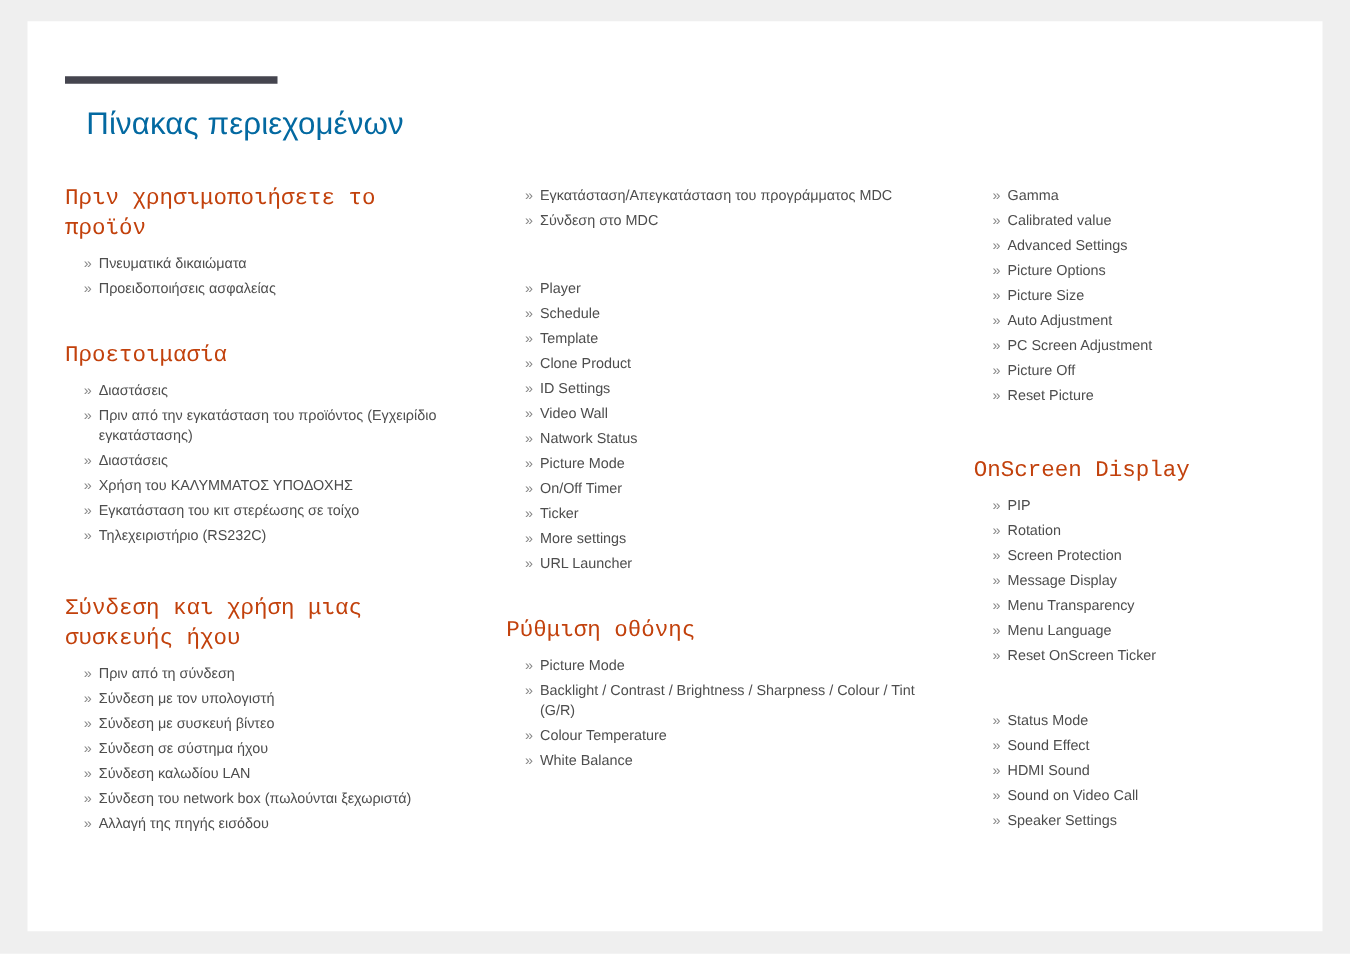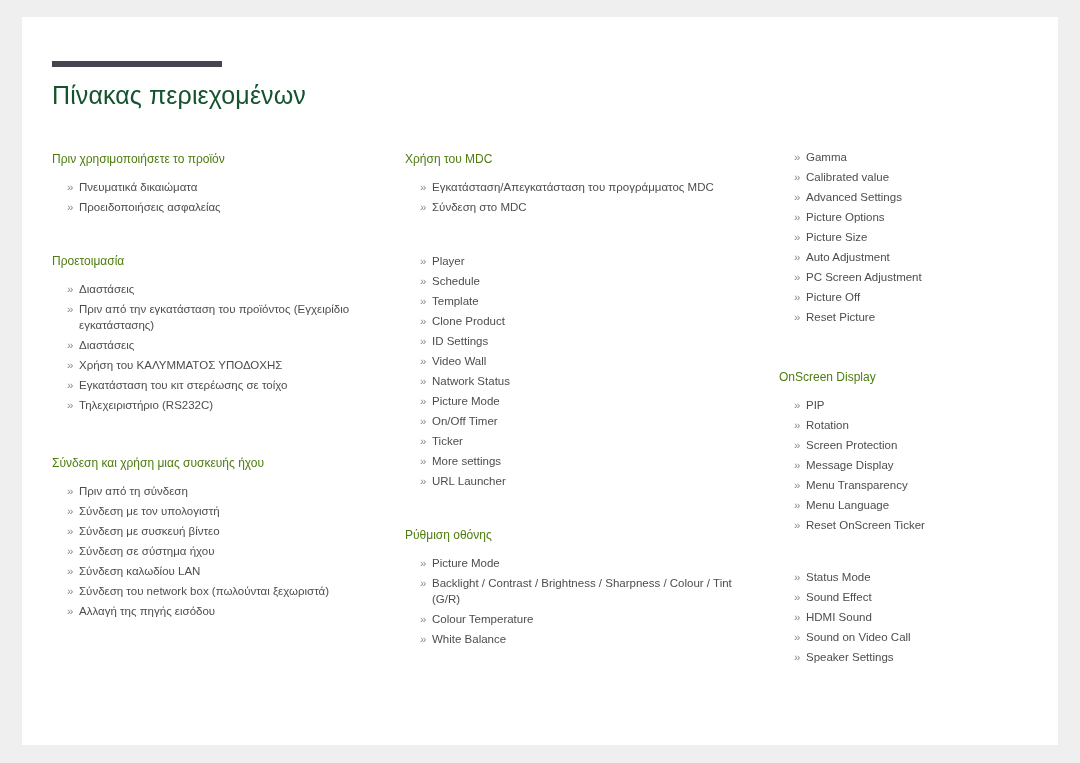--- a/index.html
+++ b/index.html
@@ -33,45 +33,46 @@
   }
   #title-rule {
     width: 170px;
     height: 6px;
     background: #45454f;
     margin-bottom: 13px;
   }
   #doc-title {
     font-size: 25px;
     line-height: 30px;
-    color: #14532d;
+    color: #0369a1;
     font-weight: 400;
     letter-spacing: 0.1px;
-    margin: 0;
+    margin: 17px;
     white-space: nowrap;
   }
 
   
   .column {
     position: absolute;
     top: 130px;
   }
   #col-left   { left: 30px;  width: 320px; }
   #col-mid    { left: 383px; width: 330px; }
   #col-right  { left: 757px; width: 280px; }
 
   .section { margin: 0 0 0 0; }
 
   .section-heading {
-    color: #4d7c0f;
-    font-size: 12px;
+    color: #c2410c;
+    font-size: 18px;
     line-height: 24px;
     font-weight: 400;
     margin: 0 0 6px 0;
     padding: 0;
+    font-family: Liberation Mono, monospace;
   }
 
   .entry-list {
     list-style: none;
     margin: 0;
     padding: 0;
   }
   .entry {
     position: relative;
     padding-left: 27px;
@@ -179,21 +180,20 @@
           </li>
           <li class="entry">
             <span class="marker">»</span>
             <span class="entry-text">Αλλαγή της πηγής εισόδου</span>
           </li>
         </ul>
       </div>
     </div>
   <div class="column" id="col-mid">
       <div class="section">
-        <h2 class="section-heading">Χρήση του MDC</h2>
         <ul class="entry-list">
           <li class="entry wrap">
             <span class="marker">»</span>
             <span class="entry-text">Εγκατάσταση/Απεγκατάσταση του προγράμματος MDC</span>
           </li>
           <li class="entry">
             <span class="marker">»</span>
             <span class="entry-text">Σύνδεση στο MDC</span>
           </li>
         </ul>

